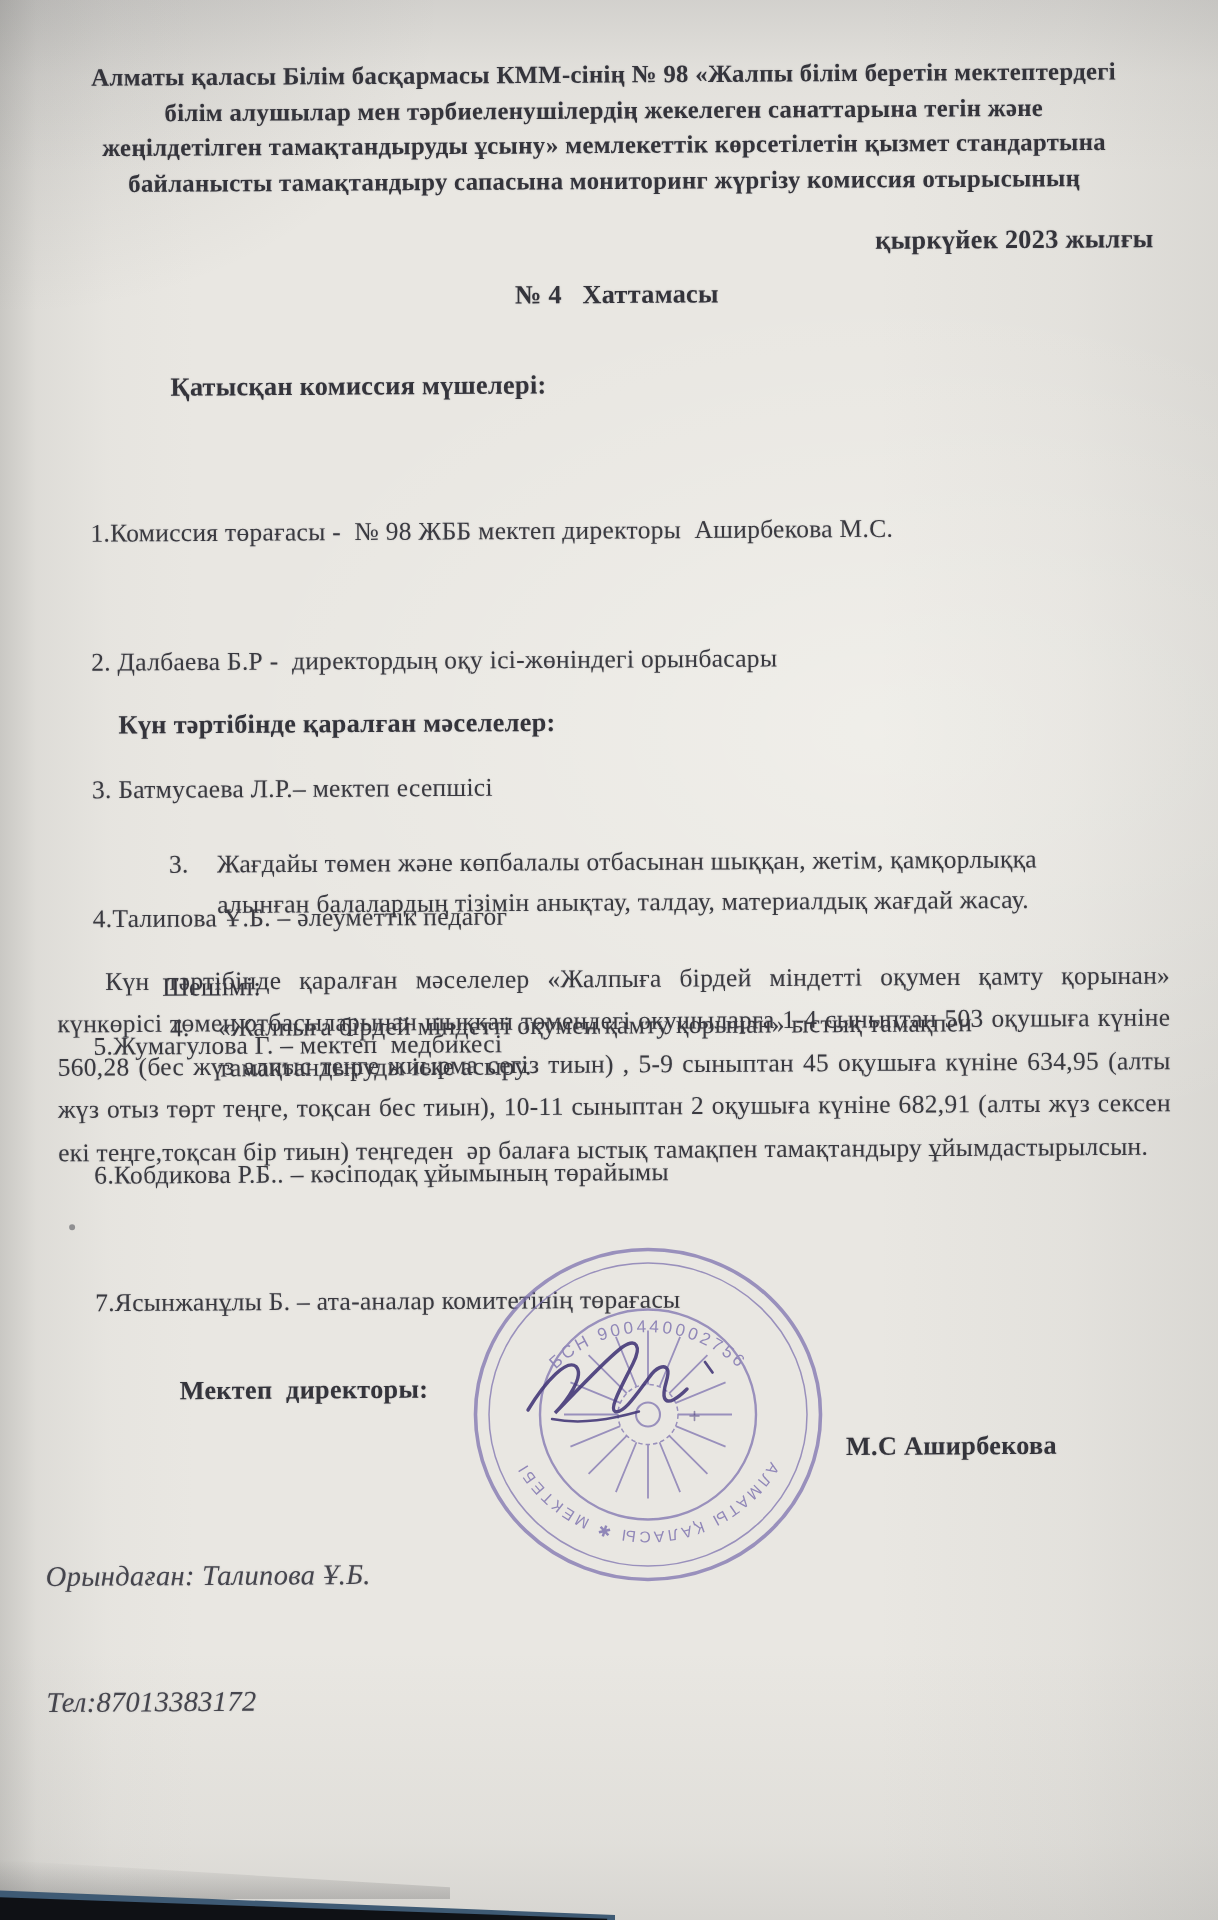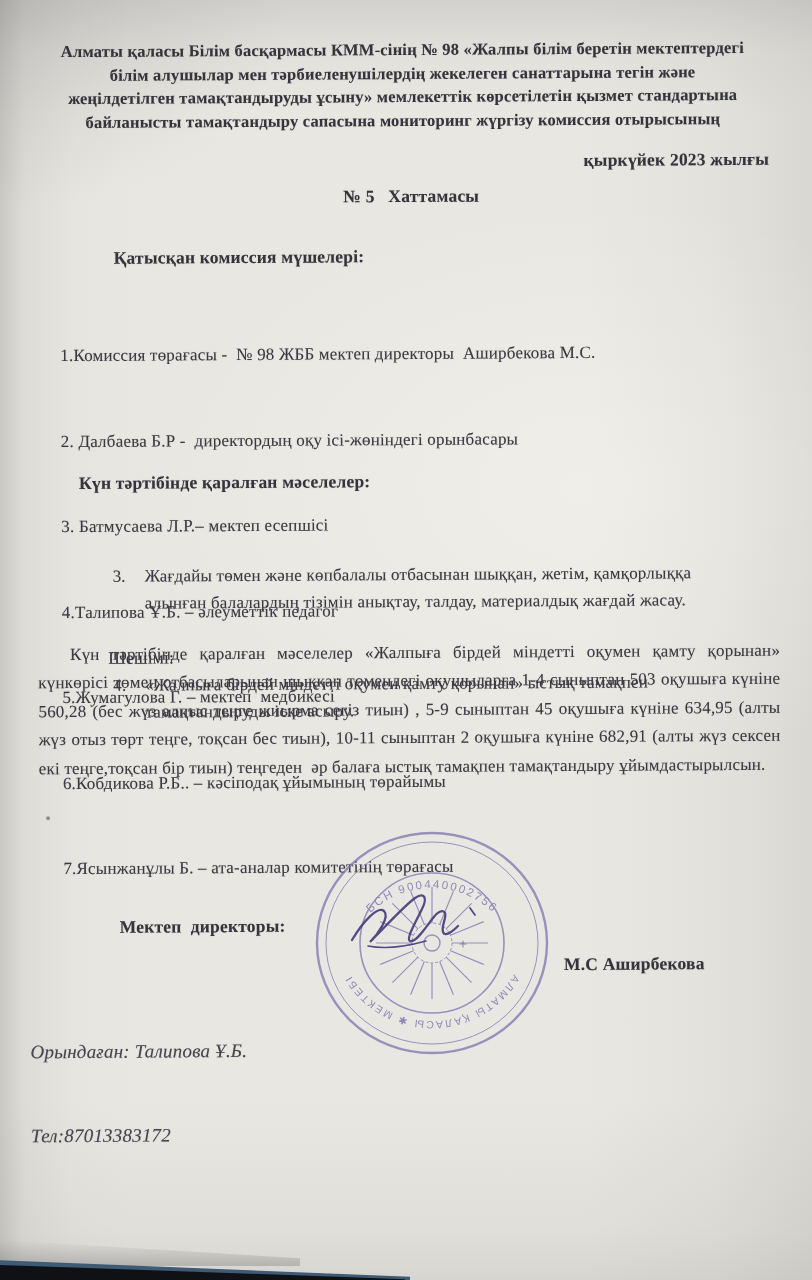--- a/index.html
+++ b/index.html
@@ -108,21 +108,21 @@
 <body>
 
 <div class="paper"></div>
 
 <div class="content">
 
   <div class="doc-title">Алматы қаласы Білім басқармасы КММ-сінің № 98 «Жалпы білім беретін мектептердегі білім алушылар мен тәрбиеленушілердің жекелеген санаттарына тегін және жеңілдетілген тамақтандыруды ұсыну» мемлекеттік көрсетілетін қызмет стандартына байланысты тамақтандыру сапасына мониторинг жүргізу комиссия отырысының</div>
 
   <div class="date-line">қыркүйек 2023 жылғы</div>
 
-  <div class="protocol-no">№ 5   Хаттамасы</div>
+  <div class="protocol-no">№ 4   Хаттамасы</div>
 
   <div class="attendees-heading">Қатысқан комиссия мүшелері:</div>
 
   <div class="members">
     <div>1.Комиссия төрағасы -  № 98 ЖББ мектеп директоры  Аширбекова М.С.</div>
     <div>2. Далбаева Б.Р -  директордың оқу ісі-жөніндегі орынбасары</div>
     <div>3. Батмусаева Л.Р.– мектеп есепшісі</div>
     <div>4.Талипова Ұ.Б. – әлеуметтік педагог</div>
     <div>5.Жумагулова Г. – мектеп  медбикесі</div>
     <div>6.Кобдикова Р.Б.. – кәсіподақ ұйымының төрайымы</div>

